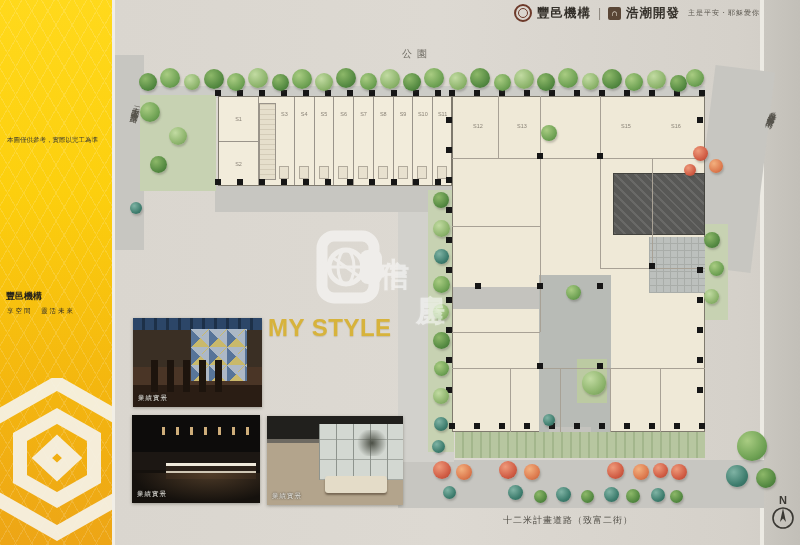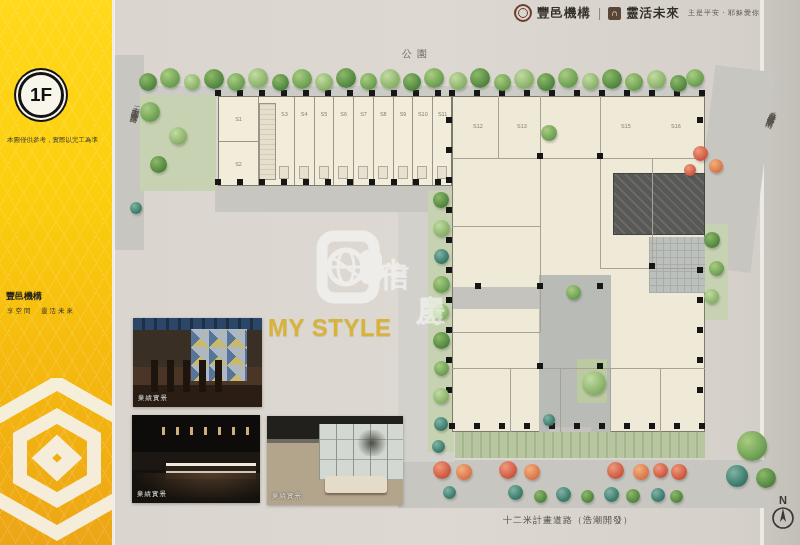--- a/index.html
+++ b/index.html
@@ -117,21 +117,21 @@
 <div id="stage">
 
   <div class="abs" id="page-fold"></div>
   <div class="abs" id="page-out"></div>
 
   <div class="abs" id="hdr">
     <span class="ring"></span>
     <span class="co">豐邑機構</span>
     <span class="sep">|</span>
     <span class="sq">∩</span>
-    <span class="co">靈活未來</span>
+    <span class="co">浩潮開發</span>
     <span class="slogan">主是平安・耶穌愛你</span>
   </div>
 
   <div class="abs road" style="left:112px;top:55px;width:32px;height:195px;"></div>
   <div class="abs road" style="left:140px;top:86px;width:565px;height:12px;background:#ccccc7;"></div>
   <div class="abs road" style="left:703px;top:68px;width:60px;height:202px;transform:rotate(7deg);"></div>
   <div class="abs road" style="left:398px;top:460px;width:366px;height:48px;"></div>
   <div class="abs" style="left:398px;top:186px;width:56px;height:276px;background:#d2d1cc;"></div>
   <div class="abs road" style="left:215px;top:184px;width:240px;height:28px;"></div>
   <div class="abs green" style="left:140px;top:95px;width:76px;height:96px;"></div>
@@ -195,21 +195,21 @@
     <div id="b2-entry"></div>
     <span class="unitlbl" style="left:20px;top:26px;">S12</span>
     <span class="unitlbl" style="left:64px;top:26px;">S13</span>
     <span class="unitlbl" style="left:168px;top:26px;">S15</span>
     <span class="unitlbl" style="left:218px;top:26px;">S16</span>
   </div>
 
   <div class="abs" id="park-lbl">公園</div>
   <div class="abs roadlbl vert" style="left:116px;top:98px;height:130px;transform:rotate(14deg);">二十五米園道（致富路）</div>
   <div class="abs roadlbl vert" style="left:744px;top:100px;height:140px;transform:rotate(22deg);">八米計畫道路（致富東街）</div>
-  <div class="abs" id="road-bottom-lbl" class2="roadlbl">十二米計畫道路（浩潮開發）</div>
+  <div class="abs" id="road-bottom-lbl" class2="roadlbl">十二米計畫道路（致富二街）</div>
 
   <div class="abs" id="wm">
     <svg width="72" height="80" viewBox="0 0 72 80">
       <rect x="6" y="8" width="52" height="62" rx="12" fill="none" stroke="#ffffff" stroke-width="11"></rect>
       <rect x="44" y="22" width="22" height="34" rx="8" fill="#ffffff"></rect>
       <circle cx="30" cy="39" r="17" fill="none" stroke="#ffffff" stroke-width="5"></circle>
       <ellipse cx="30" cy="39" rx="8" ry="17" fill="none" stroke="#ffffff" stroke-width="3"></ellipse>
       <line x1="13" y1="39" x2="47" y2="39" stroke="#ffffff" stroke-width="3"></line>
       <line x1="16" y1="29" x2="44" y2="49" stroke="#ffffff" stroke-width="3"></line>
     </svg>
@@ -243,21 +243,20 @@
   <div class="abs" id="compass">
     <div class="n">N</div>
     <svg width="24" height="24" viewBox="0 0 24 24">
       <circle cx="12" cy="12" r="10" fill="none" stroke="#3a3833" stroke-width="1.6"></circle>
       <path d="M12 2 L15 16 L12 12.5 L9 16 Z" fill="#3a3833"></path>
     </svg>
   </div>
 
   <div class="abs" id="banner">
     <div class="mesh"></div>
-    <div class="abs" id="floor-badge">1F</div>
     <div class="abs" id="panel-sub">本圖僅供參考，實際以完工為準</div>
     <div class="abs" id="brand-block">
       <div id="brand-co">豐邑機構</div>
       <div id="brand-tag">享空間　靈活未來</div>
     </div>
     <svg class="abs" id="hexlogo" viewBox="0 0 150 180">
       <g fill="none" stroke="#f6f3ea" stroke-width="14">
         <path d="M75 5 L140 42 L140 118 L75 155 L10 118 L10 42 Z"></path>
         <path d="M75 38 L112 59 L112 101 L75 122 L38 101 L38 59 Z"></path>
         <path d="M75 66 L90 80 L75 94 L60 80 Z"></path>

